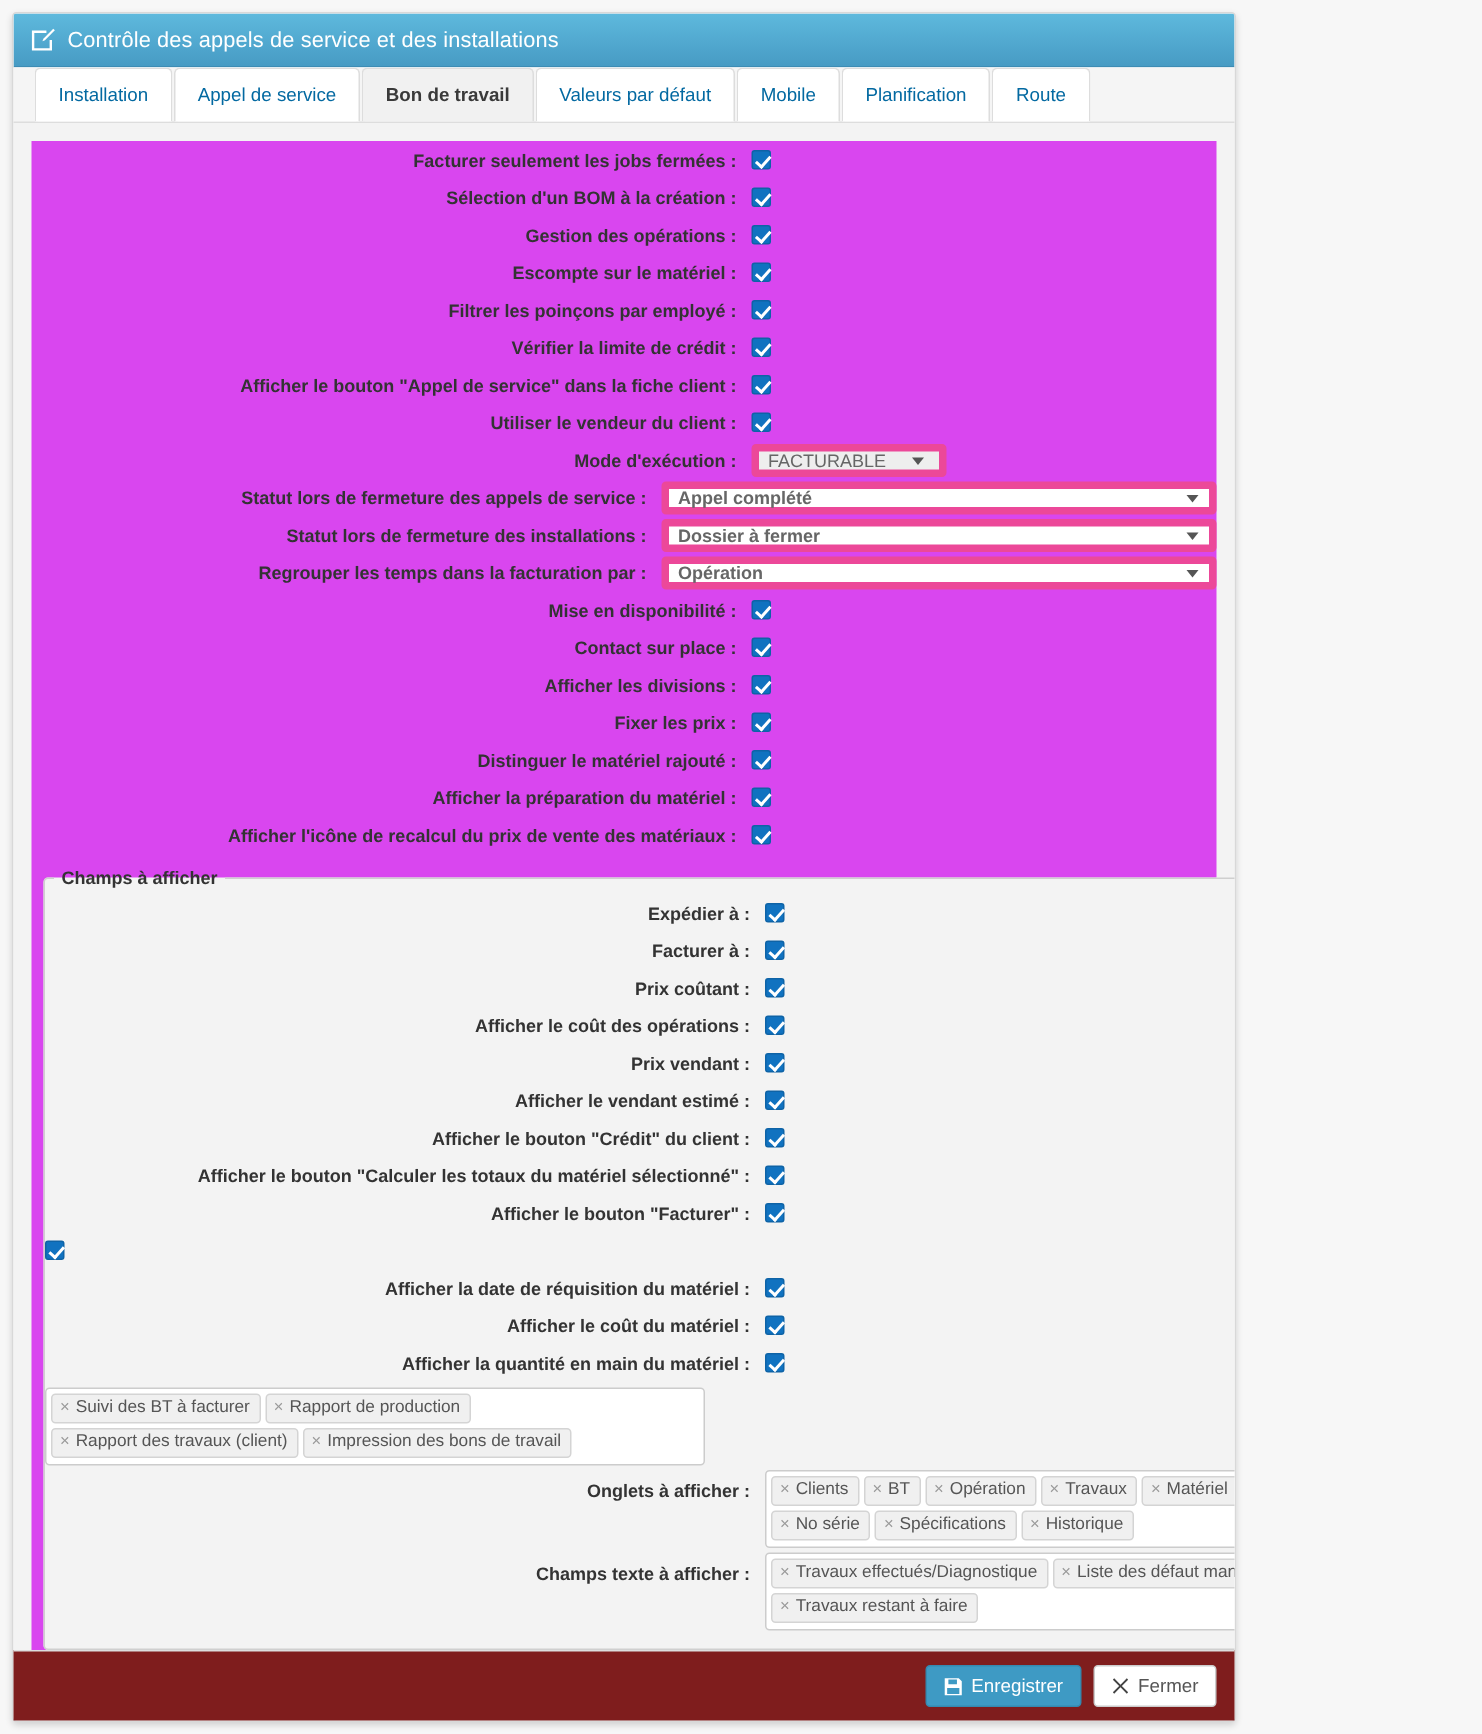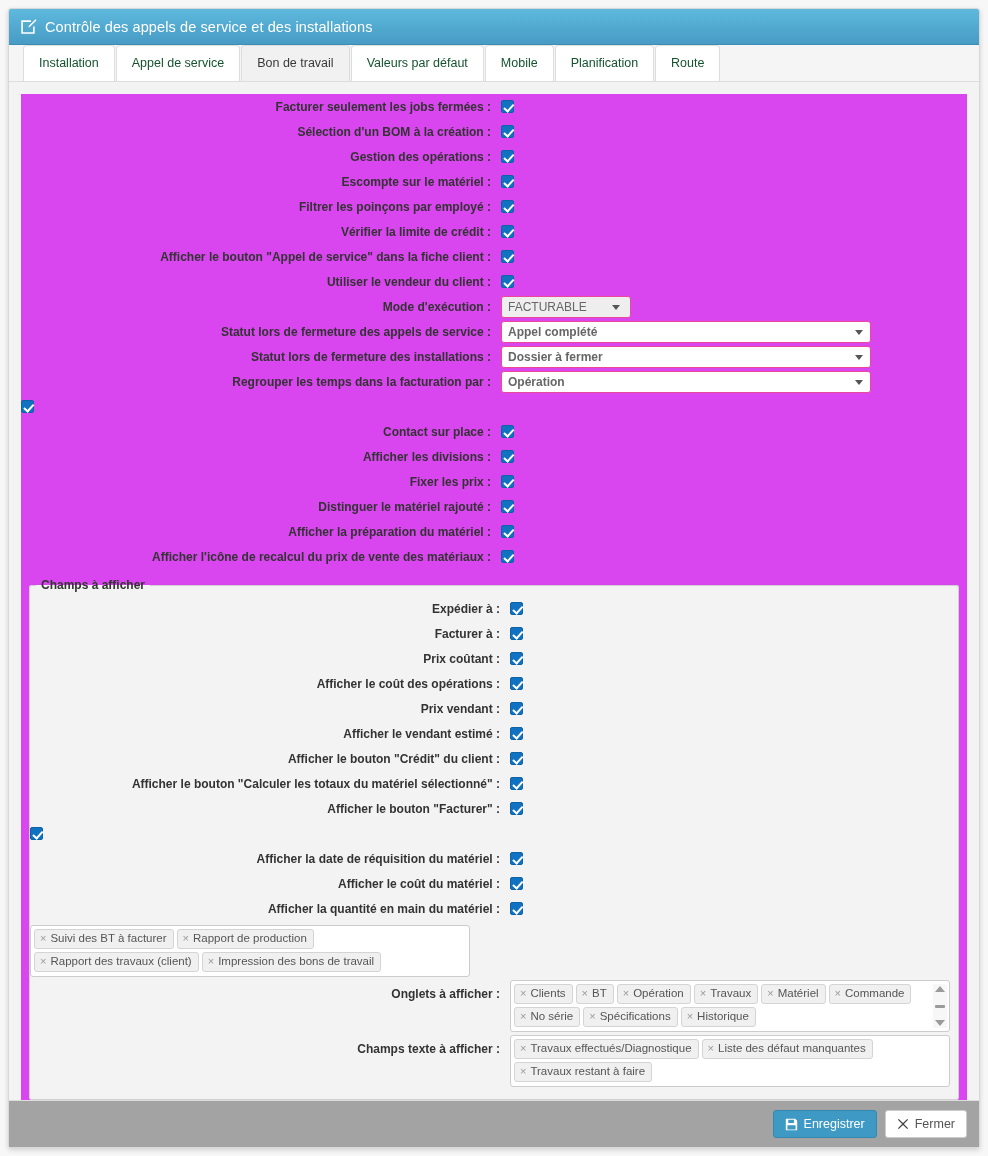--- a/index.html
+++ b/index.html
@@ -7,21 +7,21 @@
     margin: 0; padding: 0;
     width: 988px; height: 1156px;
     background: #f7f7f7;
     font-family: "Liberation Sans", sans-serif;
   }
   body { overflow: hidden; }
 
   .panel {
     position: absolute;
     left: 8px; top: 8px;
-    width: 972px; height: 1140px;
+    width: 816px; height: 1140px;
     background: #ffffff;
     border: 1px solid #d8d8d8;
     border-radius: 3px;
     box-shadow: 0 2px 5px rgba(0,0,0,0.16);
     display: flex;
     flex-direction: column;
   }
 
   
   .panel-header {
@@ -54,33 +54,33 @@
     display: flex;
     align-items: flex-end;
     padding: 0 0 0 14px;
     position: relative;
   }
   .tab {
     height: 36px;
     line-height: 35px;
     padding: 0 15px;
     font-size: 12.5px;
-    color: #14532d;
+    color: #0369a1;
     background: #ffffff;
     border: 1px solid #dddddd;
     border-bottom: none;
     border-radius: 4px 4px 0 0;
     margin-right: 1px;
     white-space: nowrap;
     cursor: pointer;
   }
   .tab.active {
     background: #f1f1f1;
     color: #3a3a3a;
-    font-weight: normal;
+    font-weight: bold;
     border-color: #dddddd;
   }
 
   
   .panel-body {
     flex: 1 1 auto;
     background: #f3f3f3;
     padding: 12px;
     overflow: hidden;
   }
@@ -126,21 +126,21 @@
     left: 3.5px; top: 1px;
     width: 4px; height: 7.5px;
     border: solid #ffffff;
     border-width: 0 2px 2px 0;
     transform: rotate(42deg);
   }
 
   
   .sel {
     height: 22px;
-    border: 1px solid #ec4899;
+    border: 5px solid #ec4899;
     border-radius: 3px;
     background: #ffffff;
     font-size: 12px;
     color: #666666;
     display: flex;
     align-items: center;
     padding: 0 6px;
     position: relative;
     cursor: pointer;
   }
@@ -217,21 +217,21 @@
     font-size: 12px;
     font-weight: bold;
     color: #333333;
     padding: 0 5px;
     margin-left: 6px;
   }
 
   
   .panel-footer {
     flex: 0 0 47px;
-    background: #a3a3a3;
+    background: #7f1d1d;
     border-top: 1px solid #dddddd;
     display: flex;
     align-items: center;
     justify-content: flex-end;
     padding: 0 12px;
     gap: 8px;
   }
   .btn {
     height: 28px;
     border-radius: 3px;
@@ -363,20 +363,21 @@
         <div class="lbl">Regrouper les temps dans la facturation par :</div>
         <div class="fld">
           <div class="sel wide">
             <span>Opération</span>
             <span class="caret"></span>
           </div>
         </div>
       </div>
 
       <div class="row">
+        <div class="lbl">Mise en disponibilité :</div>
         <div class="fld">
             <span class="cb"></span>
           </div>
       </div>
       <div class="row">
         <div class="lbl">Contact sur place :</div>
         <div class="fld">
             <span class="cb"></span>
           </div>
       </div>

